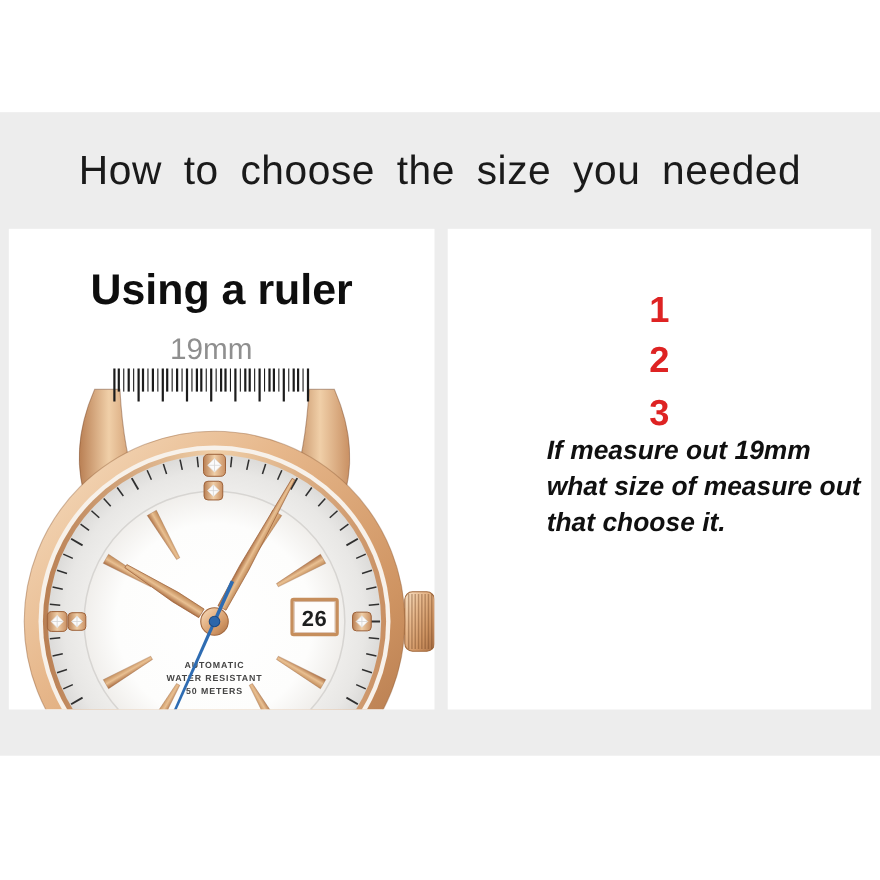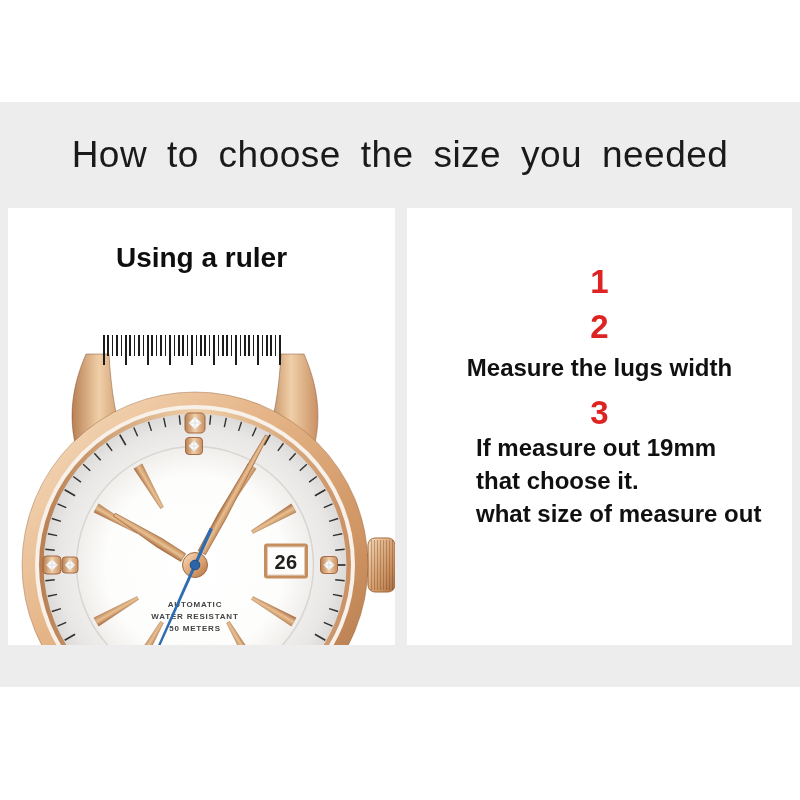--- a/index.html
+++ b/index.html
@@ -20,53 +20,54 @@
     position:absolute;top:134px;left:0;width:800px;margin:0;
     text-align:center;font-size:37px;font-weight:400;color:#1a1a1a;
     letter-spacing:.5px;word-spacing:9px;
   }
   .panel{position:absolute;top:208px;height:437px;background:#ffffff;}
   .panel.left{left:8px;width:387px;overflow:hidden;}
   .panel.right{left:407px;width:385px;display:flex;flex-direction:column;align-items:center;}
 
   .left-heading{
     position:absolute;top:34px;left:0;width:100%;margin:0;text-align:center;
-    font-size:28px;font-weight:700;color:#0e0e0e;z-index:3;
+    font-size:39px;font-weight:700;color:#0e0e0e;z-index:3;
   }
   .ruler-label{
     position:absolute;left:95px;top:94px;width:178px;text-align:center;
     font-size:27px;color:#8f8f8f;z-index:3;
   }
   #ruler{
     position:absolute;left:95px;top:127px;width:178px;height:31px;
     display:flex;justify-content:space-between;align-items:flex-start;z-index:3;
   }
   .tick{width:1.6px;height:21px;background:#1c1c1c;}
   .tick.long{height:30px;}
   #watch-svg{position:absolute;left:0;top:0;width:387px;height:437px;z-index:1;}
 
   .step-num{font-size:33px;line-height:36px;font-weight:700;color:var(--red);}
   .step-text{font-size:24px;line-height:30px;font-weight:600;color:var(--ink);}
   .n1{margin-top:56px;}
   .t1{margin-top:6px;}
   .n2{margin-top:9px;}
   .t2{margin-top:8px;}
   .n3{margin-top:12px;}
-  .step3{align-self:flex-start;margin-left:69px;margin-top:0;}
+  .step3{align-self:flex-start;margin-left:90px;margin-top:0;font-style:italic;}
   .step-line{font-size:24px;line-height:33px;font-weight:600;color:var(--ink);}
 </style>
 </head>
 <body>
 
 <div class="band"></div>
 
 <h1 class="title">How to choose the size you needed</h1>
 
 <section class="panel left">
   <h2 class="left-heading">Using a ruler</h2>
+  <div class="ruler-label">19mm</div>
   <div id="ruler">
       <div class="tick long"></div>
       <div class="tick"></div>
       <div class="tick"></div>
       <div class="tick"></div>
       <div class="tick"></div>
       <div class="tick long"></div>
       <div class="tick"></div>
       <div class="tick"></div>
       <div class="tick"></div>
@@ -288,20 +289,19 @@
     <g id="hand-second" transform="translate(187,357) rotate(204)">
       <polygon points="-1.7,40 1.7,40 0.9,-145 -0.9,-145" fill="var(--blue)"></polygon>
     </g>
     <circle cx="187" cy="357" r="4.8" fill="#2c66aa" stroke="#1c4b85" stroke-width="1"></circle>
   </svg>
 </section>
 
 <section class="panel right">
   <div class="step-num n1">1</div>
   <div class="step-num n2">2</div>
-  <div class="step-text t2">Measure the lugs width</div>
   <div class="step-num n3">3</div>
   <div class="step3">
     <div class="step-line">If measure out 19mm</div>
+    <div class="step-line">what size of measure out</div>
     <div class="step-line">that choose it.</div>
-    <div class="step-line">what size of measure out</div>
   </div>
 </section>
 
 </body></html>

